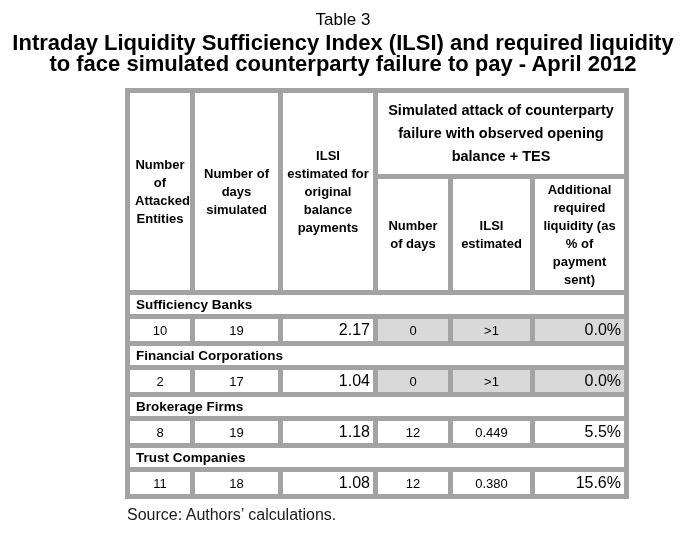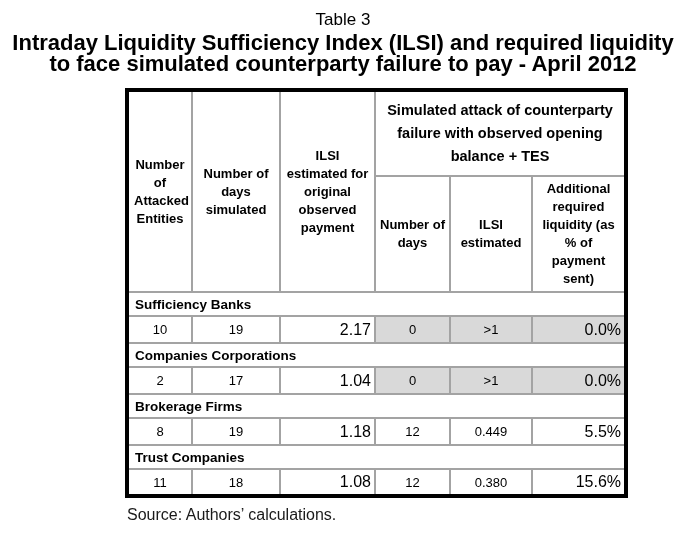--- a/index.html
+++ b/index.html
@@ -34,21 +34,21 @@
   table.ilsi {
     position: absolute;
     left: 125px;
     top: 88px;
     width: 499px;
     border-collapse: collapse;
     table-layout: fixed;
     border: 4px solid #000;
   }
   table.ilsi td {
-    border: 2px solid #a3a3a3;
+    border: 5px solid #a3a3a3;
     overflow: hidden;
   }
   tr.hrow1 { height: 86px; }
   tr.hrow2 { height: 116px; }
   tr.grow  { height: 24px; }
   tr.drow  { height: 27px; }
   .hc {
     font-weight: bold;
     font-size: 13px;
     line-height: 18px;
@@ -109,21 +109,21 @@
         <col style="width:88px">
         <col style="width:95px">
       <col style="width:75px">
         <col style="width:82px">
         <col style="width:94px">
     </colgroup>
     <tbody>
       <tr class="hrow1">
         <td class="hc c1" rowspan="2">Number of Attacked Entities</td>
         <td class="hc" rowspan="2">Number of days simulated</td>
-        <td class="hc thickL" rowspan="2">ILSI estimated for original observed payment</td>
+        <td class="hc thickL" rowspan="2">ILSI estimated for original balance payments</td>
         <td class="hc spanhdr thickL" colspan="3">Simulated attack of counterparty failure with observed opening balance + TES</td>
       </tr>
       <tr class="hrow2">
         <td class="hc thickL">Number of days</td>
         <td class="hc">ILSI estimated</td>
         <td class="hc">Additional required liquidity (as % of payment sent)</td>
       </tr>
 
       <tr class="grow">
         <td class="glabel" colspan="6">Sufficiency Banks</td>
@@ -131,21 +131,21 @@
       <tr class="drow">
         <td class="num merge-r">10</td>
         <td class="num">19</td>
         <td class="num right thickL">2.17</td>
         <td class="num shaded thickL merge-r" style="background-color: rgb(217, 217, 217);">0</td>
         <td class="num shaded merge-l merge-r" style="background-color: rgb(217, 217, 217);">&gt;1</td>
         <td class="num right shaded merge-l" style="background-color: rgb(217, 217, 217);">0.0%</td>
       </tr>
 
       <tr class="grow">
-        <td class="glabel" colspan="6">Companies Corporations</td>
+        <td class="glabel" colspan="6">Financial Corporations</td>
       </tr>
       <tr class="drow">
         <td class="num">2</td>
         <td class="num">17</td>
         <td class="num right thickL">1.04</td>
         <td class="num shaded thickL merge-r" style="background-color: rgb(217, 217, 217);">0</td>
         <td class="num shaded merge-l merge-r" style="background-color: rgb(217, 217, 217);">&gt;1</td>
         <td class="num right shaded merge-l" style="background-color: rgb(217, 217, 217);">0.0%</td>
       </tr>
 

